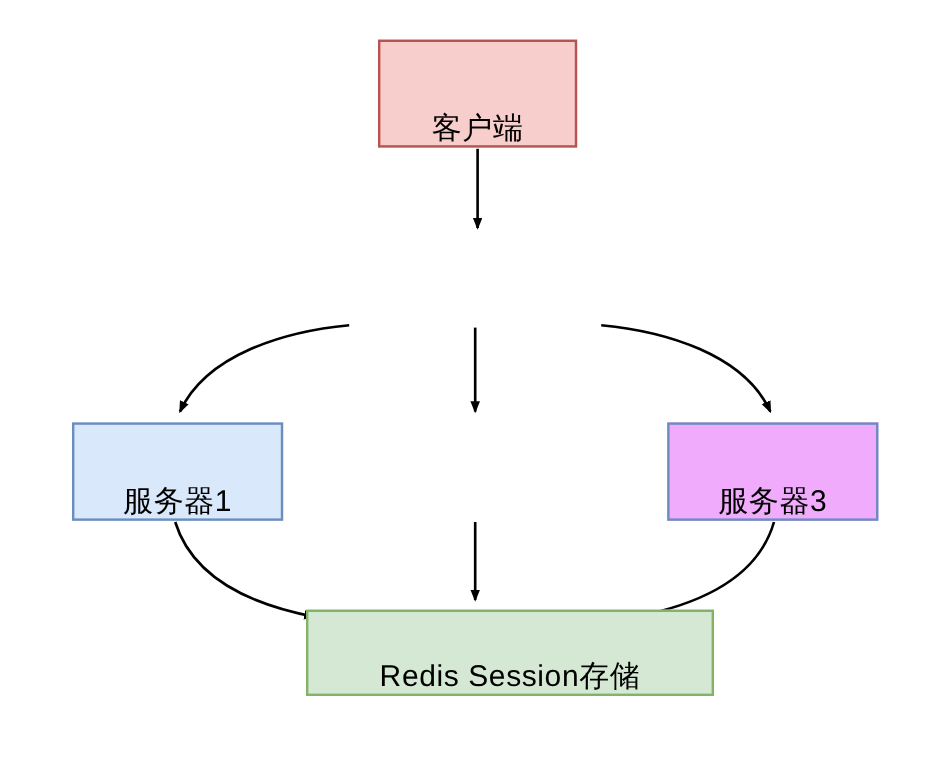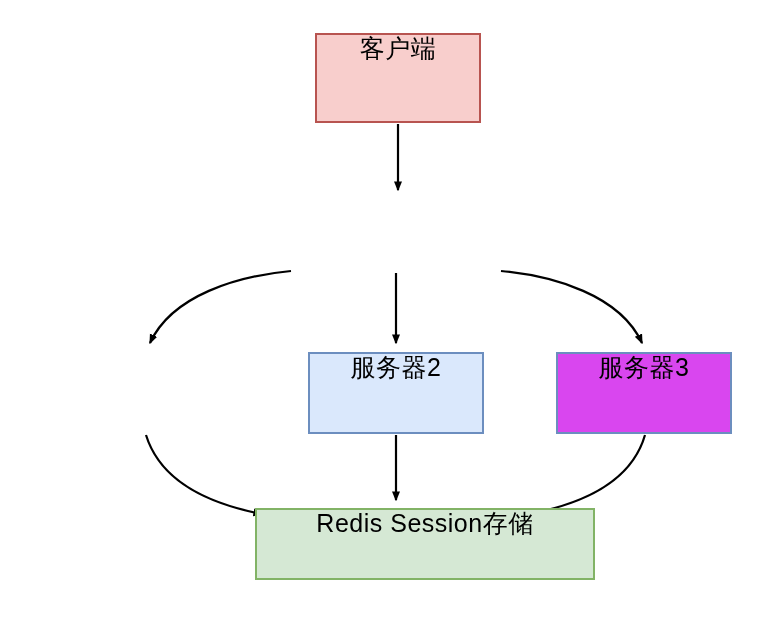--- a/index.html
+++ b/index.html
@@ -28,21 +28,21 @@
     width: 782px;
     height: 644px;
     pointer-events: none;
   }
   .node {
     position: absolute;
     box-sizing: border-box;
     border-style: solid;
     border-width: 2px;
     display: flex;
-    align-items: flex-start;
+    align-items: flex-end;
     justify-content: center;
     text-align: center;
   }
   .node-label {
     font-size: 25px;
     line-height: 1.1;
     color: #000000;
     letter-spacing: 0.5px;
     white-space: nowrap;
   }
@@ -108,26 +108,26 @@
     <path d="M 396 435 L 396 500" fill="none" stroke="#000000" stroke-width="2.2" marker-end="url(#arrowhead)"></path>
 
     <path d="M 645 435 C 632 480, 587 503, 529 514" fill="none" stroke="#000000" stroke-width="2.2" marker-end="url(#arrowhead)"></path>
   </svg>
 
   <div class="node node-client" style="background-color: rgb(248, 206, 204); border-color: rgb(184, 84, 80);">
     <span class="node-label">客户端</span>
   </div>
 
 
-
-  <div class="node node-server2" style="background-color: rgb(218, 232, 252); border-color: rgb(108, 142, 191);">
-    <span class="node-label">服务器2</span>
+  <div class="node node-server1" style="background-color: rgb(218, 232, 252); border-color: rgb(108, 142, 191);">
+    <span class="node-label">服务器1</span>
   </div>
 
-  <div class="node node-server3" style="background-color: #d946ef; border-color: rgb(108, 142, 191);">
+
+  <div class="node node-server3" style="background-color: #f0abfc; border-color: rgb(108, 142, 191);">
     <span class="node-label">服务器3</span>
   </div>
 
   <div class="node node-redis" style="background-color: rgb(213, 232, 212); border-color: rgb(130, 179, 102);">
     <span class="node-label">Redis Session存储</span>
   </div>
 
 </div>
 
 </body></html>

